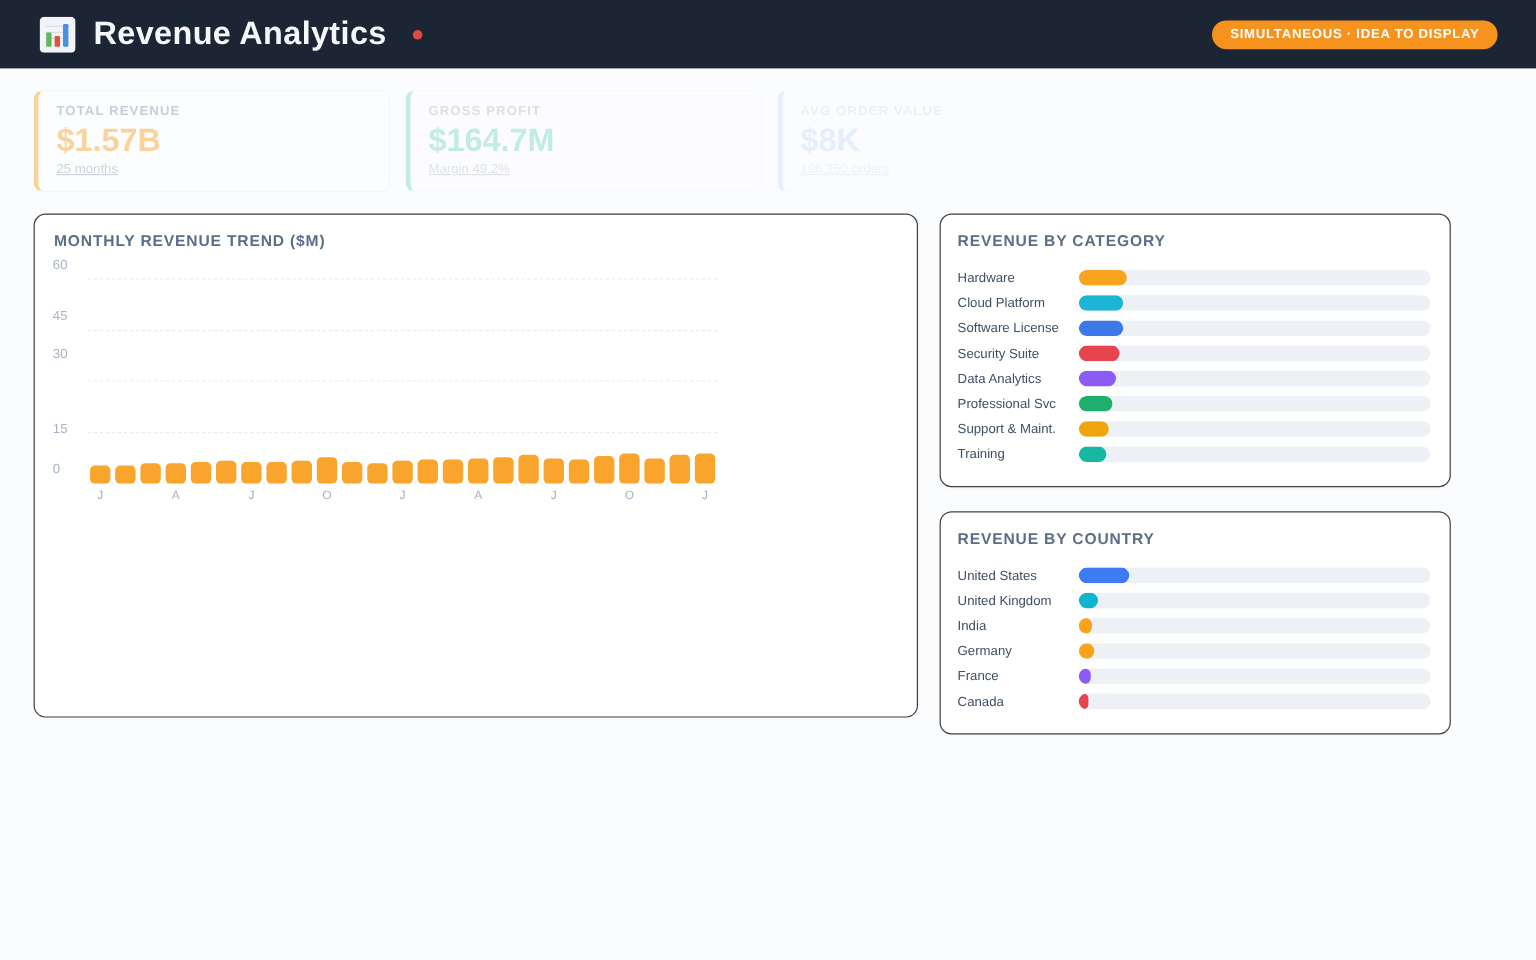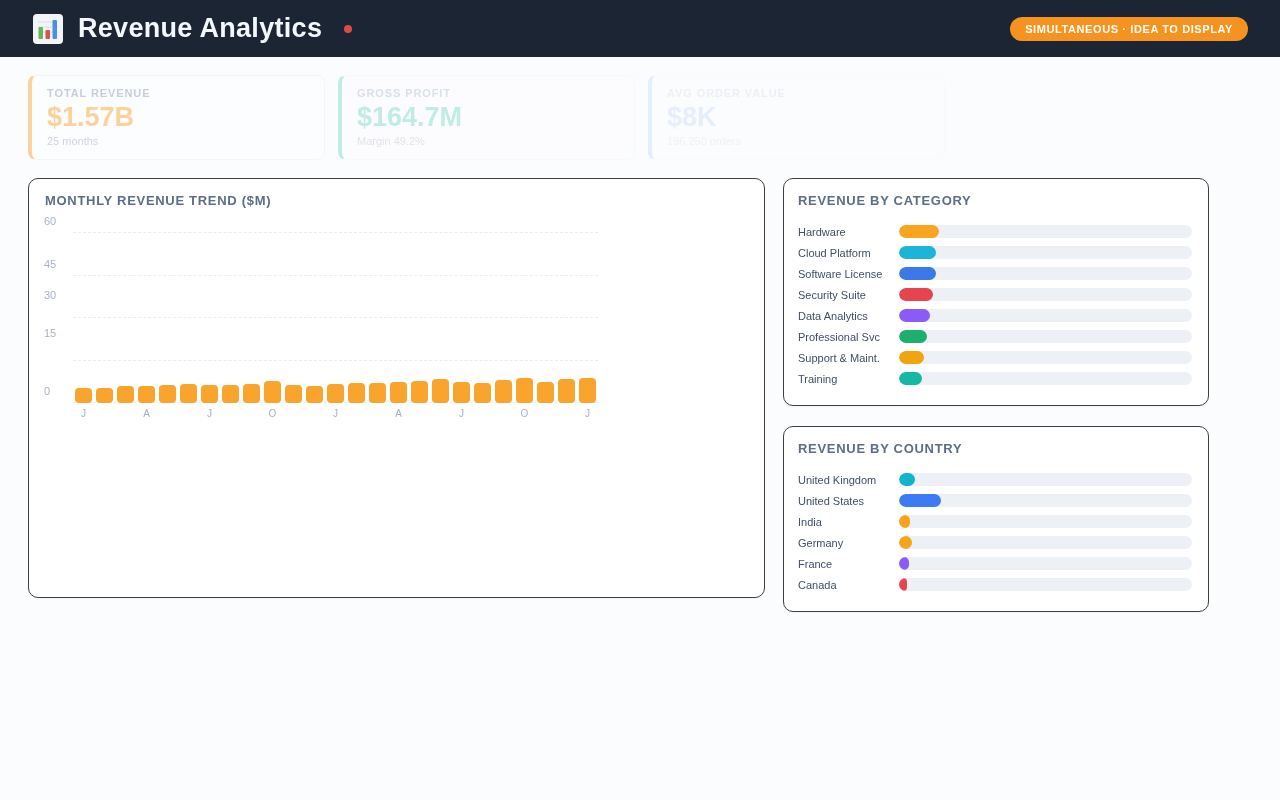--- a/index.html
+++ b/index.html
@@ -45,21 +45,21 @@
     border:1px solid #EAEFF5;
     border-left-width:4px; border-left-style:solid;
     border-radius:8px;
     padding:11px 15px;
   }
   .kpi-label {
     font-size:11px; font-weight:700; letter-spacing:0.9px;
     color:#8A97A9; text-transform:uppercase;
   }
   .kpi-value { font-size:27px; font-weight:800; margin:3px 0 2px 0; }
-  .kpi-sub { font-size:11px; color:#97A3B4; }
+  .kpi-sub { font-size:11px; color:#97A3B4;text-decoration:underline; }
 
   
   .card {
     background:#FFFFFF;
     border:1px solid #404040;
     border-radius:10px;
     box-shadow:0 1px 2px rgba(20,40,70,0.04);
   }
   .card-title {
     font-size:13px; font-weight:700; letter-spacing:0.7px;
@@ -150,21 +150,21 @@
 
   <div class="content-row">
 
     <section class="card trend-card">
       <h2 class="card-title">MONTHLY REVENUE TREND ($M)</h2>
       <div class="trend-chart">
         <div class="trend-plot">
             <div class="gridline" style="bottom: 0px;"></div>
             <span class="y-tick" style="bottom: 0px;">0</span>
             <div class="gridline" style="bottom: 42.5px;"></div>
-            <span class="y-tick" style="bottom: 58px;">15</span>
+            <span class="y-tick" style="bottom: 33px;">15</span>
             <div class="gridline" style="bottom: 85px;"></div>
             <span class="y-tick" style="bottom: 96px;">30</span>
             <div class="gridline" style="bottom: 127.5px;"></div>
             <span class="y-tick" style="bottom: 127.5px;">45</span>
             <div class="gridline" style="bottom: 170px;"></div>
             <span class="y-tick" style="bottom: 170px;">60</span>
             <div class="bars">
               <div class="bar-cell">
                 <div class="trend-bar" style="height: 15.0167px; background: rgb(249, 164, 44);"></div>
               </div>
@@ -331,30 +331,30 @@
       <div class="hbar-fill" style="width: 7.8%; background: rgb(22, 184, 164);"></div>
     </div>
   </div>
 </div>
       </section>
 
       <section class="card panel">
         <h2 class="card-title">REVENUE BY COUNTRY</h2>
         <div class="hbar-rows">
   <div class="hbar-row">
+    <span class="hbar-label">United States</span>
+    <div class="hbar-track">
+      <div class="hbar-fill" style="width: 14.5%; background: rgb(61, 123, 244);"></div>
+    </div>
+  </div>
+
+  <div class="hbar-row">
     <span class="hbar-label">United Kingdom</span>
     <div class="hbar-track">
       <div class="hbar-fill" style="width: 5.6%; background: rgb(15, 180, 206);"></div>
-    </div>
-  </div>
-
-  <div class="hbar-row">
-    <span class="hbar-label">United States</span>
-    <div class="hbar-track">
-      <div class="hbar-fill" style="width: 14.5%; background: rgb(61, 123, 244);"></div>
     </div>
   </div>
 
   <div class="hbar-row">
     <span class="hbar-label">India</span>
     <div class="hbar-track">
       <div class="hbar-fill" style="width: 3.6%; background: rgb(249, 163, 26);"></div>
     </div>
   </div>
 

